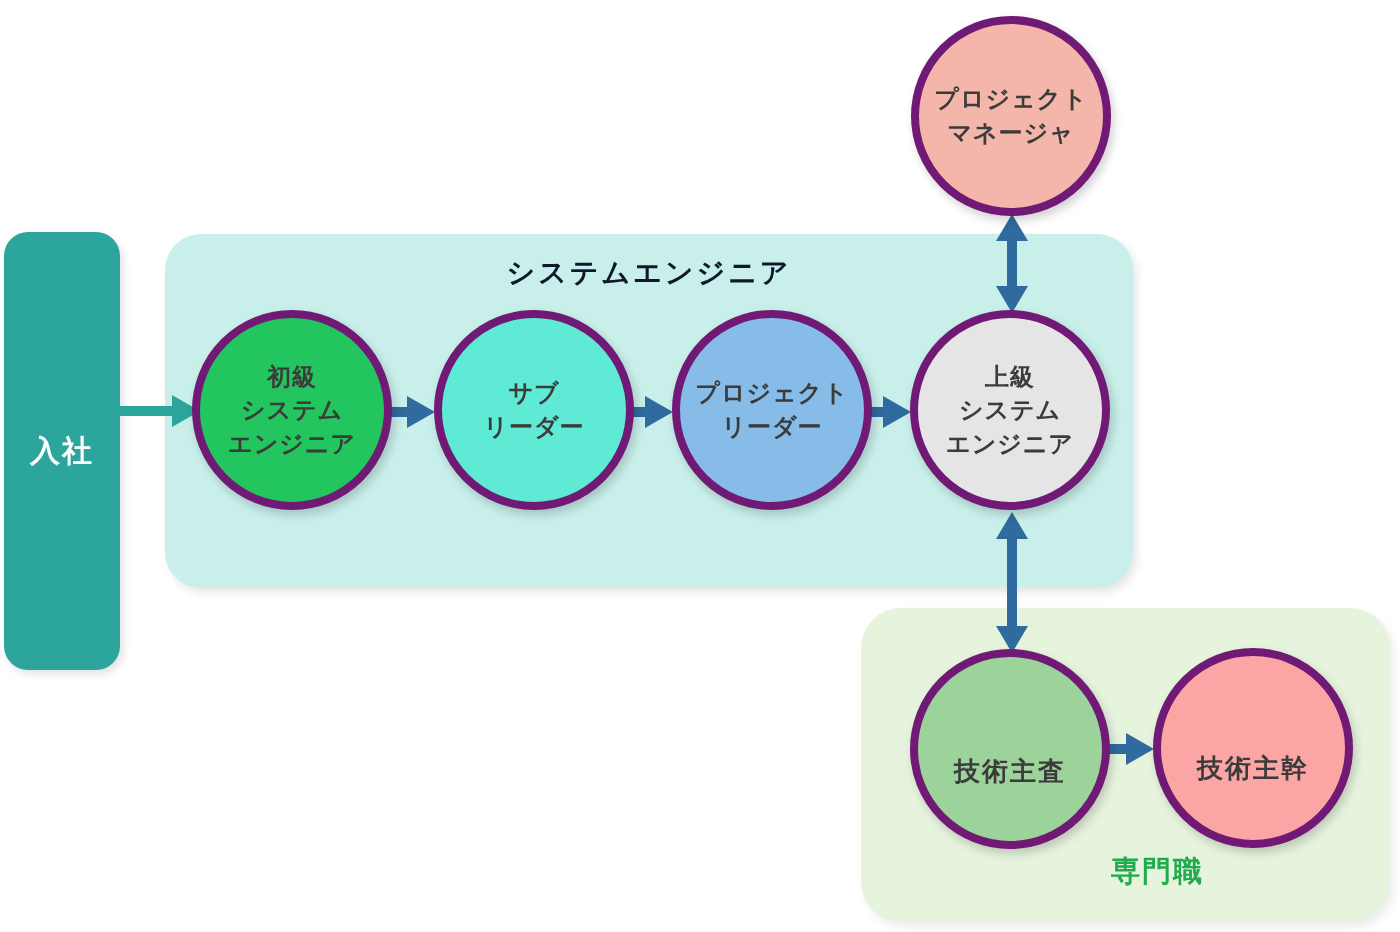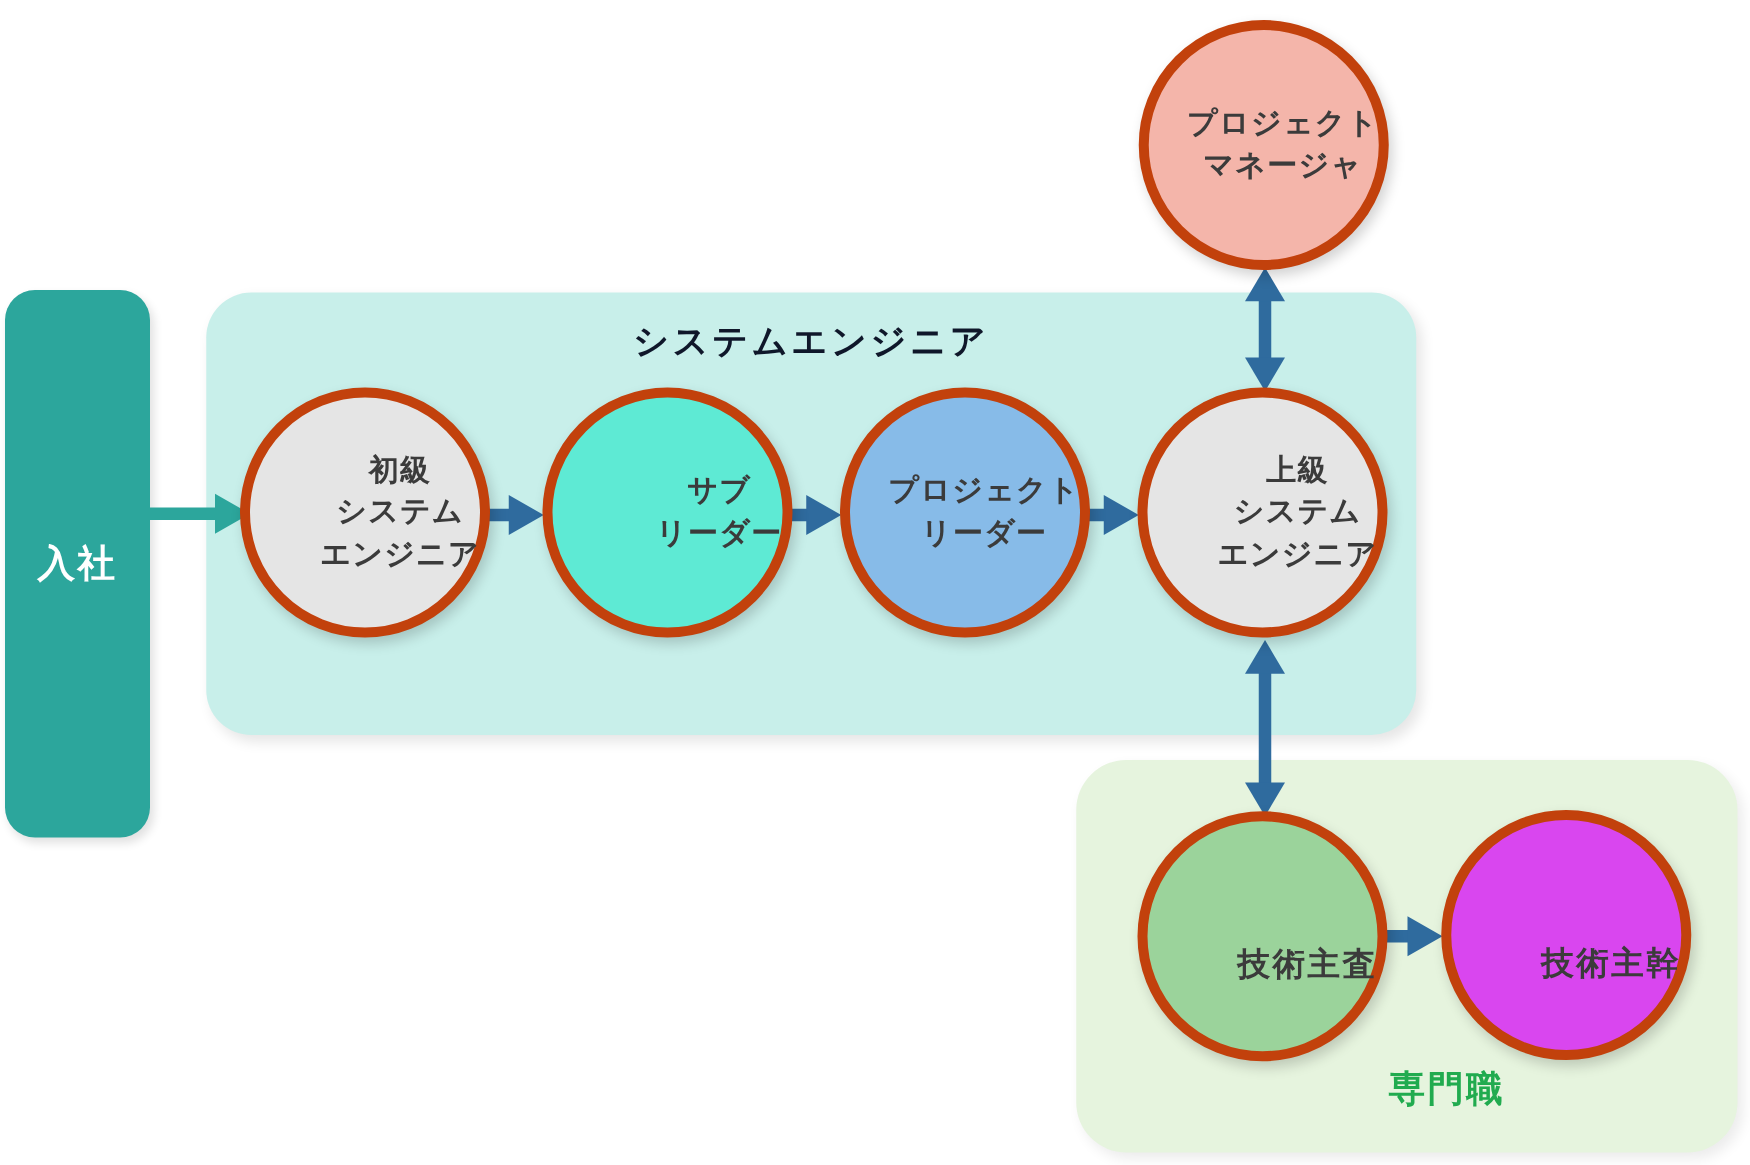--- a/index.html
+++ b/index.html
@@ -31,36 +31,36 @@
     position:absolute; left:861px; top:608px; width:529px; height:314px;
     background:#e6f4de; border-radius:40px;
     box-shadow:4px 5px 10px rgba(0,0,0,0.08); z-index:1;
   }
   .sp-title {
     position:absolute; left:0; bottom:30px; width:100%; text-align:center;
     color:#21ab4f; font-size:29px; font-weight:bold; letter-spacing:2px;margin-left:32px;
   }
   
   .node {
-    position:absolute; width:184px; height:184px; border:8px solid #c2410c;
+    position:absolute; width:184px; height:184px; border:8px solid #701a75;
     border-radius:50%; box-shadow:3px 5px 10px rgba(0,0,0,0.18);
-    display:flex; align-items:center; justify-content:flex-end; z-index:3;
+    display:flex; align-items:center; justify-content:center; z-index:3;
   }
   .node .node-label {
     white-space:pre-line; text-align:center; color:#3b3b3b;
     font-size:24px; font-weight:bold; line-height:1.4; letter-spacing:1px;
   }
   .node .node-label.single { font-size:26px; letter-spacing:2px;margin-top:44px; }
-  .n-junior   { left:192px;  top:310px; background:#e5e5e5; }
+  .n-junior   { left:192px;  top:310px; background:#22c55e; }
   .n-sub      { left:434px;  top:310px; background:#5eead4; }
   .n-pl       { left:672px;  top:310px; background:#87bbe8; }
   .n-senior   { left:910px;  top:310px; background:#e5e5e5; }
   .n-pm       { left:911px;  top:16px;  background:#f4b5aa; }
   .n-chief    { left:910px;  top:649px; background:#9bd39b; }
-  .n-director { left:1153px; top:648px; background:#d946ef; }
+  .n-director { left:1153px; top:648px; background:#fca5a5;font-family:Liberation Mono, monospace; }
   
   .h-arrow { position:absolute; height:32px; z-index:2; }
   .h-arrow .shaft {
     position:absolute; left:0; top:11px; height:10px; background:#2f6b9e;
   }
   .h-arrow .head {
     position:absolute; top:0; width:0; height:0;
     border-top:16px solid transparent; border-bottom:16px solid transparent;
     border-left:28px solid #2f6b9e;
   }

